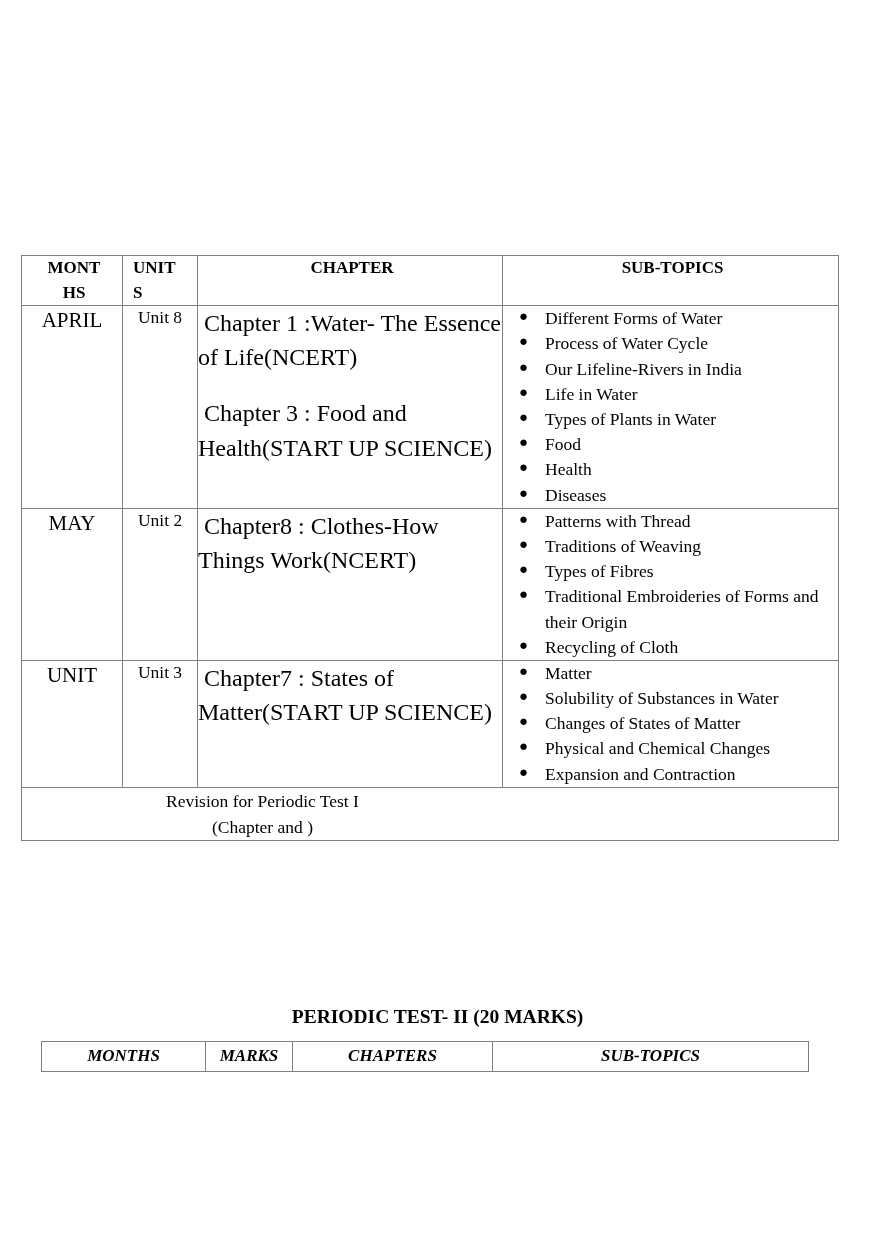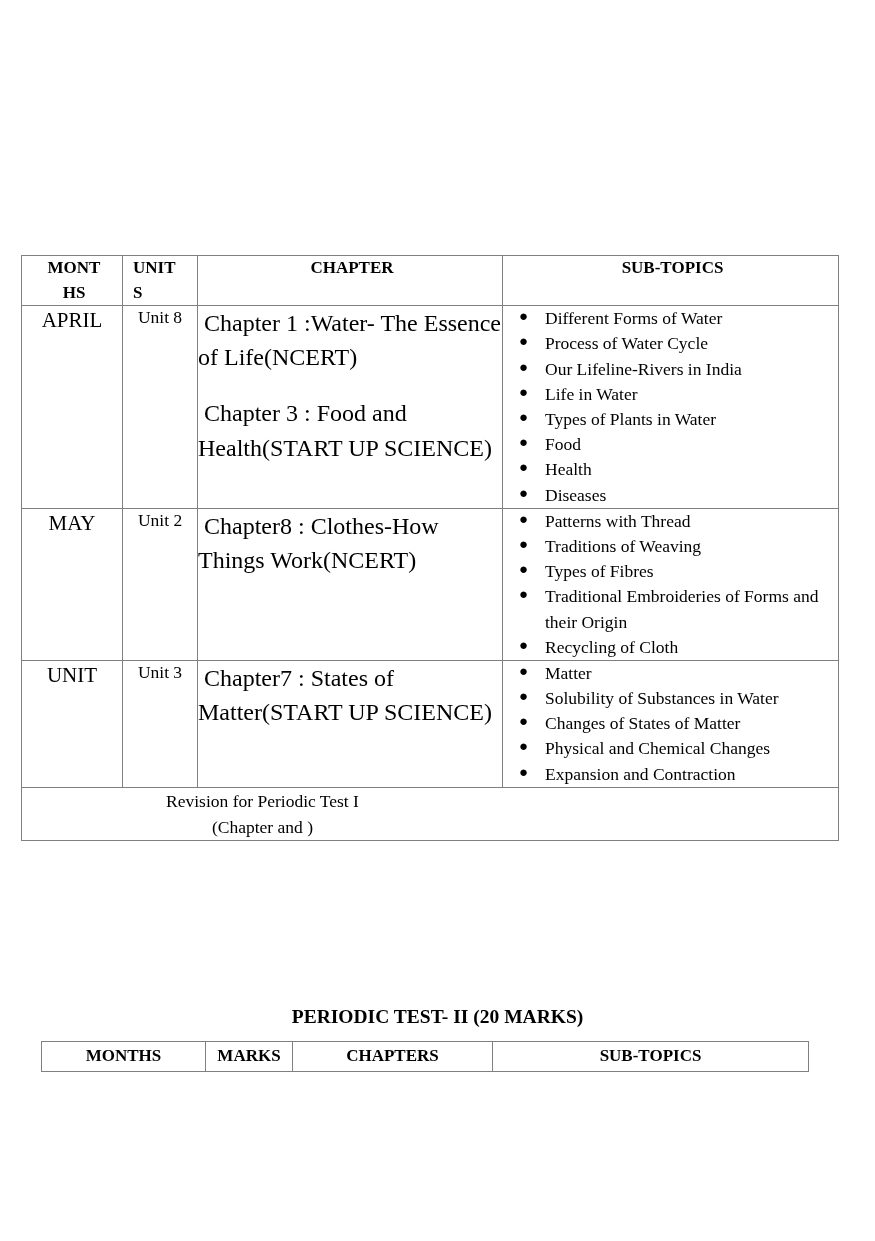--- a/index.html
+++ b/index.html
@@ -148,20 +148,21 @@
   .table-wrap-second {
     position: absolute;
     left: 41px;
     top: 1041px;
     width: 767px;
   }
   table.sched2 {
     border-collapse: collapse;
     width: 100%;
     table-layout: fixed;
+    font-style: italic;
   }
   table.sched2 th {
     border: 1.4px solid #808080;
     text-align: center;
     font-weight: bold;
     font-size: 17px;
     padding: 4px 2px 5px 2px;
     vertical-align: middle;
   }
   col.d-months { width: 164px; }

